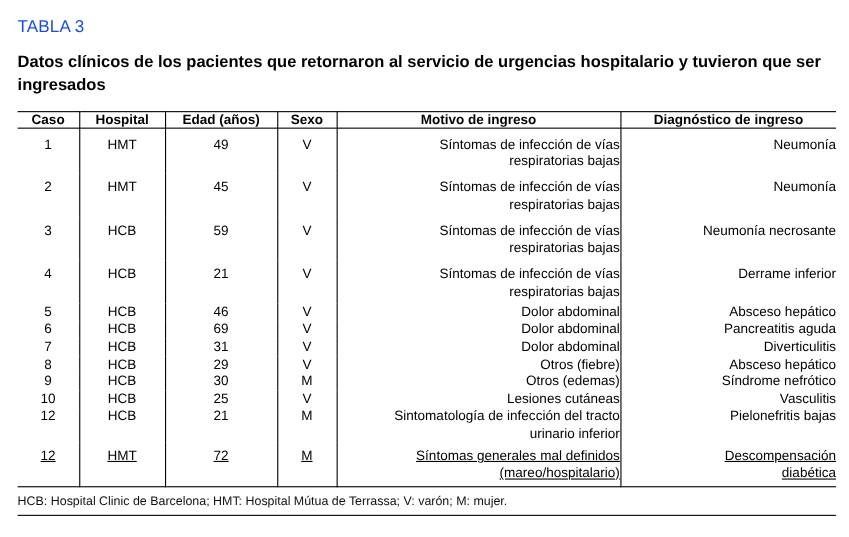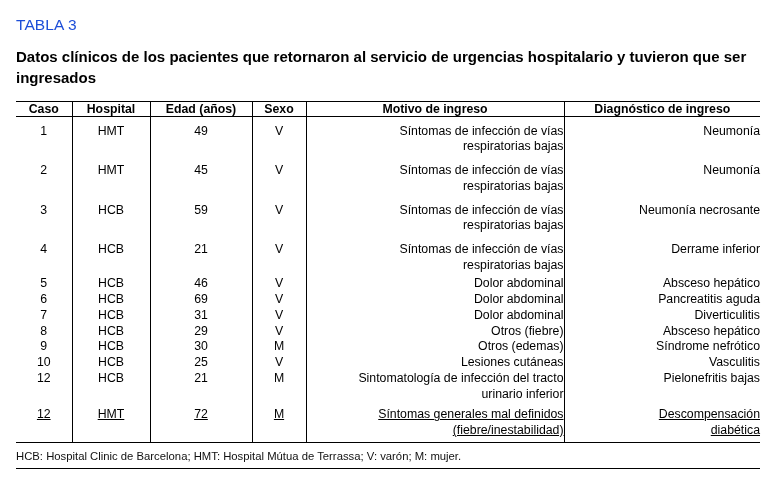--- a/index.html
+++ b/index.html
@@ -256,21 +256,21 @@
         <td class="c-diag">Pielonefritis bajas</td>
       </tr>
 
       <tr class="tall last-row">
         <td class="c-caso vline">12</td>
         <td class="c-hosp vline">HMT</td>
         <td class="c-edad vline">72</td>
         <td class="c-sexo vline">M</td>
         <td class="c-motivo vline">
           <span>Síntomas generales mal definidos</span>
-          <span class="indent">(fiebre/inestabilidad)</span>
+          <span class="indent">(mareo/hospitalario)</span>
         </td>
         <td class="c-diag">
           <span>Descompensación</span>
           <span class="indent">diabética</span>
         </td>
       </tr>
 
     </tbody>
   </table>
 

